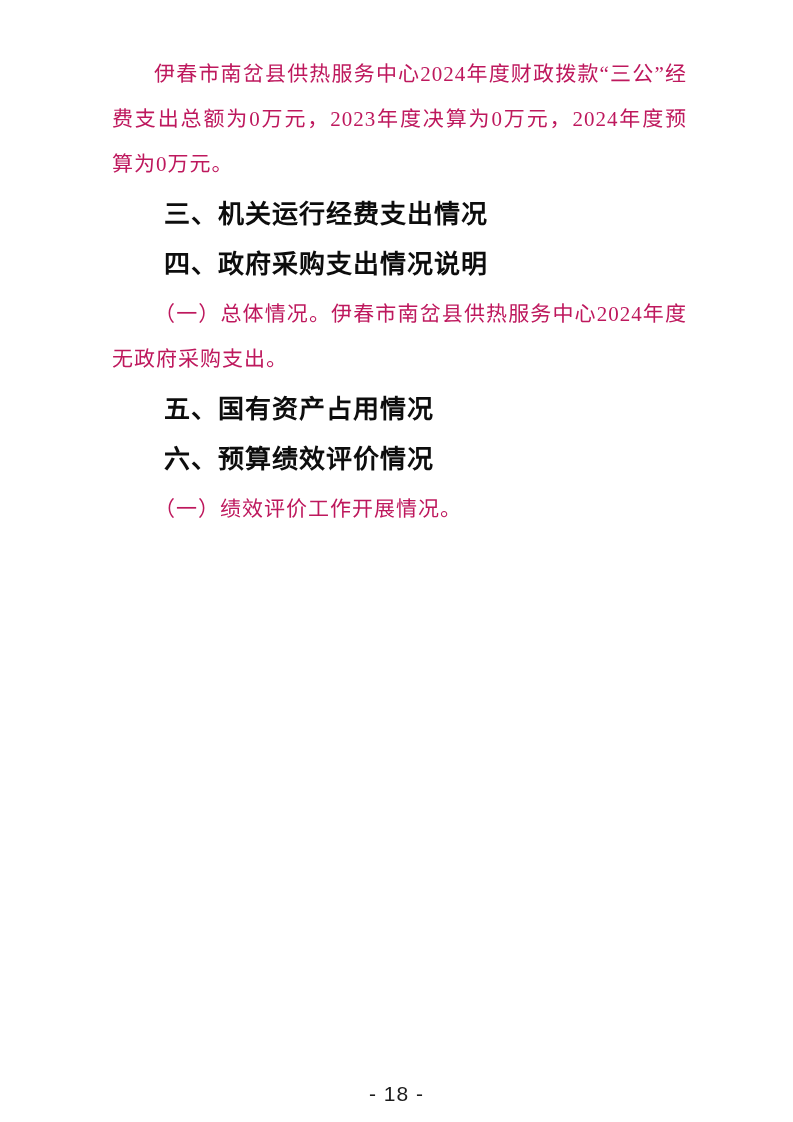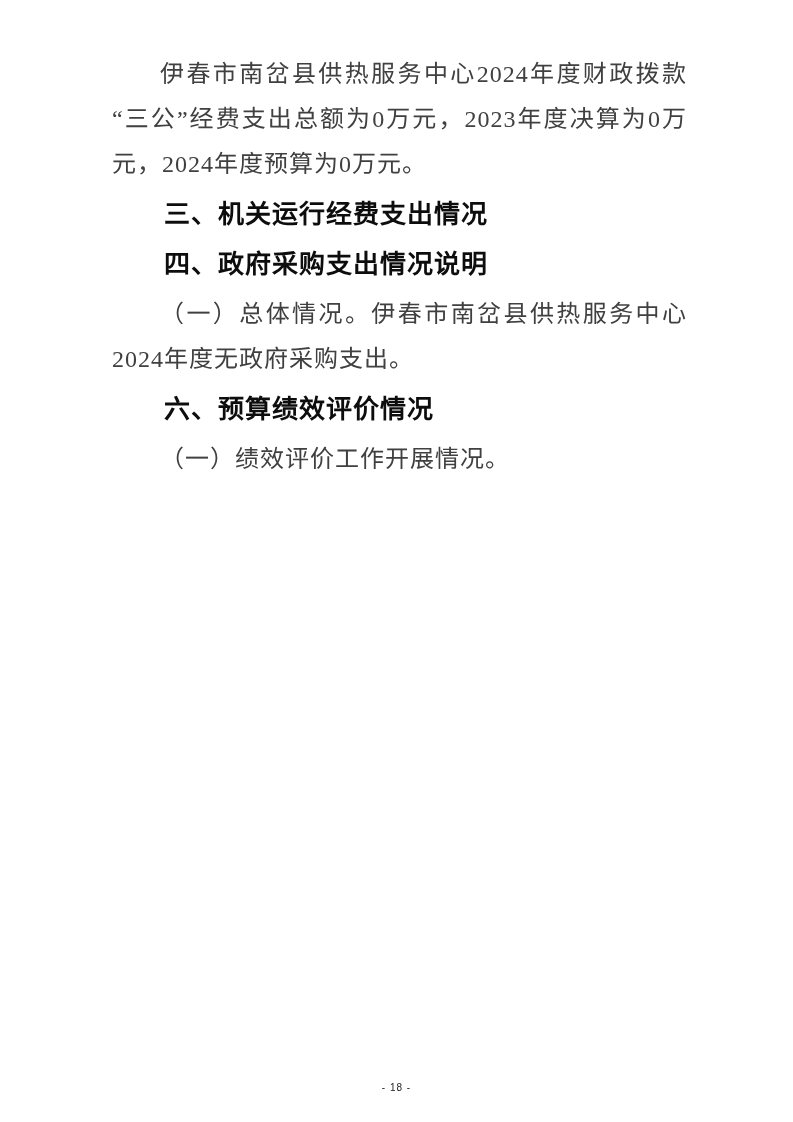--- a/index.html
+++ b/index.html
@@ -16,56 +16,57 @@
   }
   .content {
     position: absolute;
     left: 112px;
     top: 52px;
     width: 575px;
   }
   .para {
     margin: 0;
     font-family: "Liberation Serif", "DejaVu Serif", serif;
-    font-size: 24px;
+    font-size: 21px;
     line-height: 45px;
     letter-spacing: 1px;
     text-align: justify;
     text-justify: inter-character;
     text-indent: 2em;
-    color: #404040;
+    color: #be185d;
   }
   .heading {
     margin: 5px 0;
     font-family: "Liberation Sans", "DejaVu Sans", sans-serif;
     font-weight: 700;
     font-size: 26px;
     line-height: 45px;
     letter-spacing: 1px;
     text-indent: 2em;
     color: #0d0d0d;
   }
   .footer {
     position: absolute;
     top: 1082px;
     left: 0;
     width: 100%;
     text-align: center;
     font-family: "Liberation Sans", "DejaVu Sans", sans-serif;
-    font-size: 10px;
+    font-size: 21px;
     letter-spacing: 1px;
     color: #1c1c1c;
   }
 </style>
 </head>
 <body>
 
 <div class="page">
   <div class="content">
     <p class="para">伊春市南岔县供热服务中心2024年度财政拨款“三公”经费支出总额为0万元，2023年度决算为0万元，2024年度预算为0万元。</p>
     <h2 class="heading">三、机关运行经费支出情况</h2>
     <h2 class="heading">四、政府采购支出情况说明</h2>
     <p class="para">（一）总体情况。伊春市南岔县供热服务中心2024年度无政府采购支出。</p>
+    <h2 class="heading">五、国有资产占用情况</h2>
     <h2 class="heading">六、预算绩效评价情况</h2>
     <p class="para">（一）绩效评价工作开展情况。</p>
   </div>
   <div class="footer">- 18 -</div>
 </div>
 
 </body></html>

